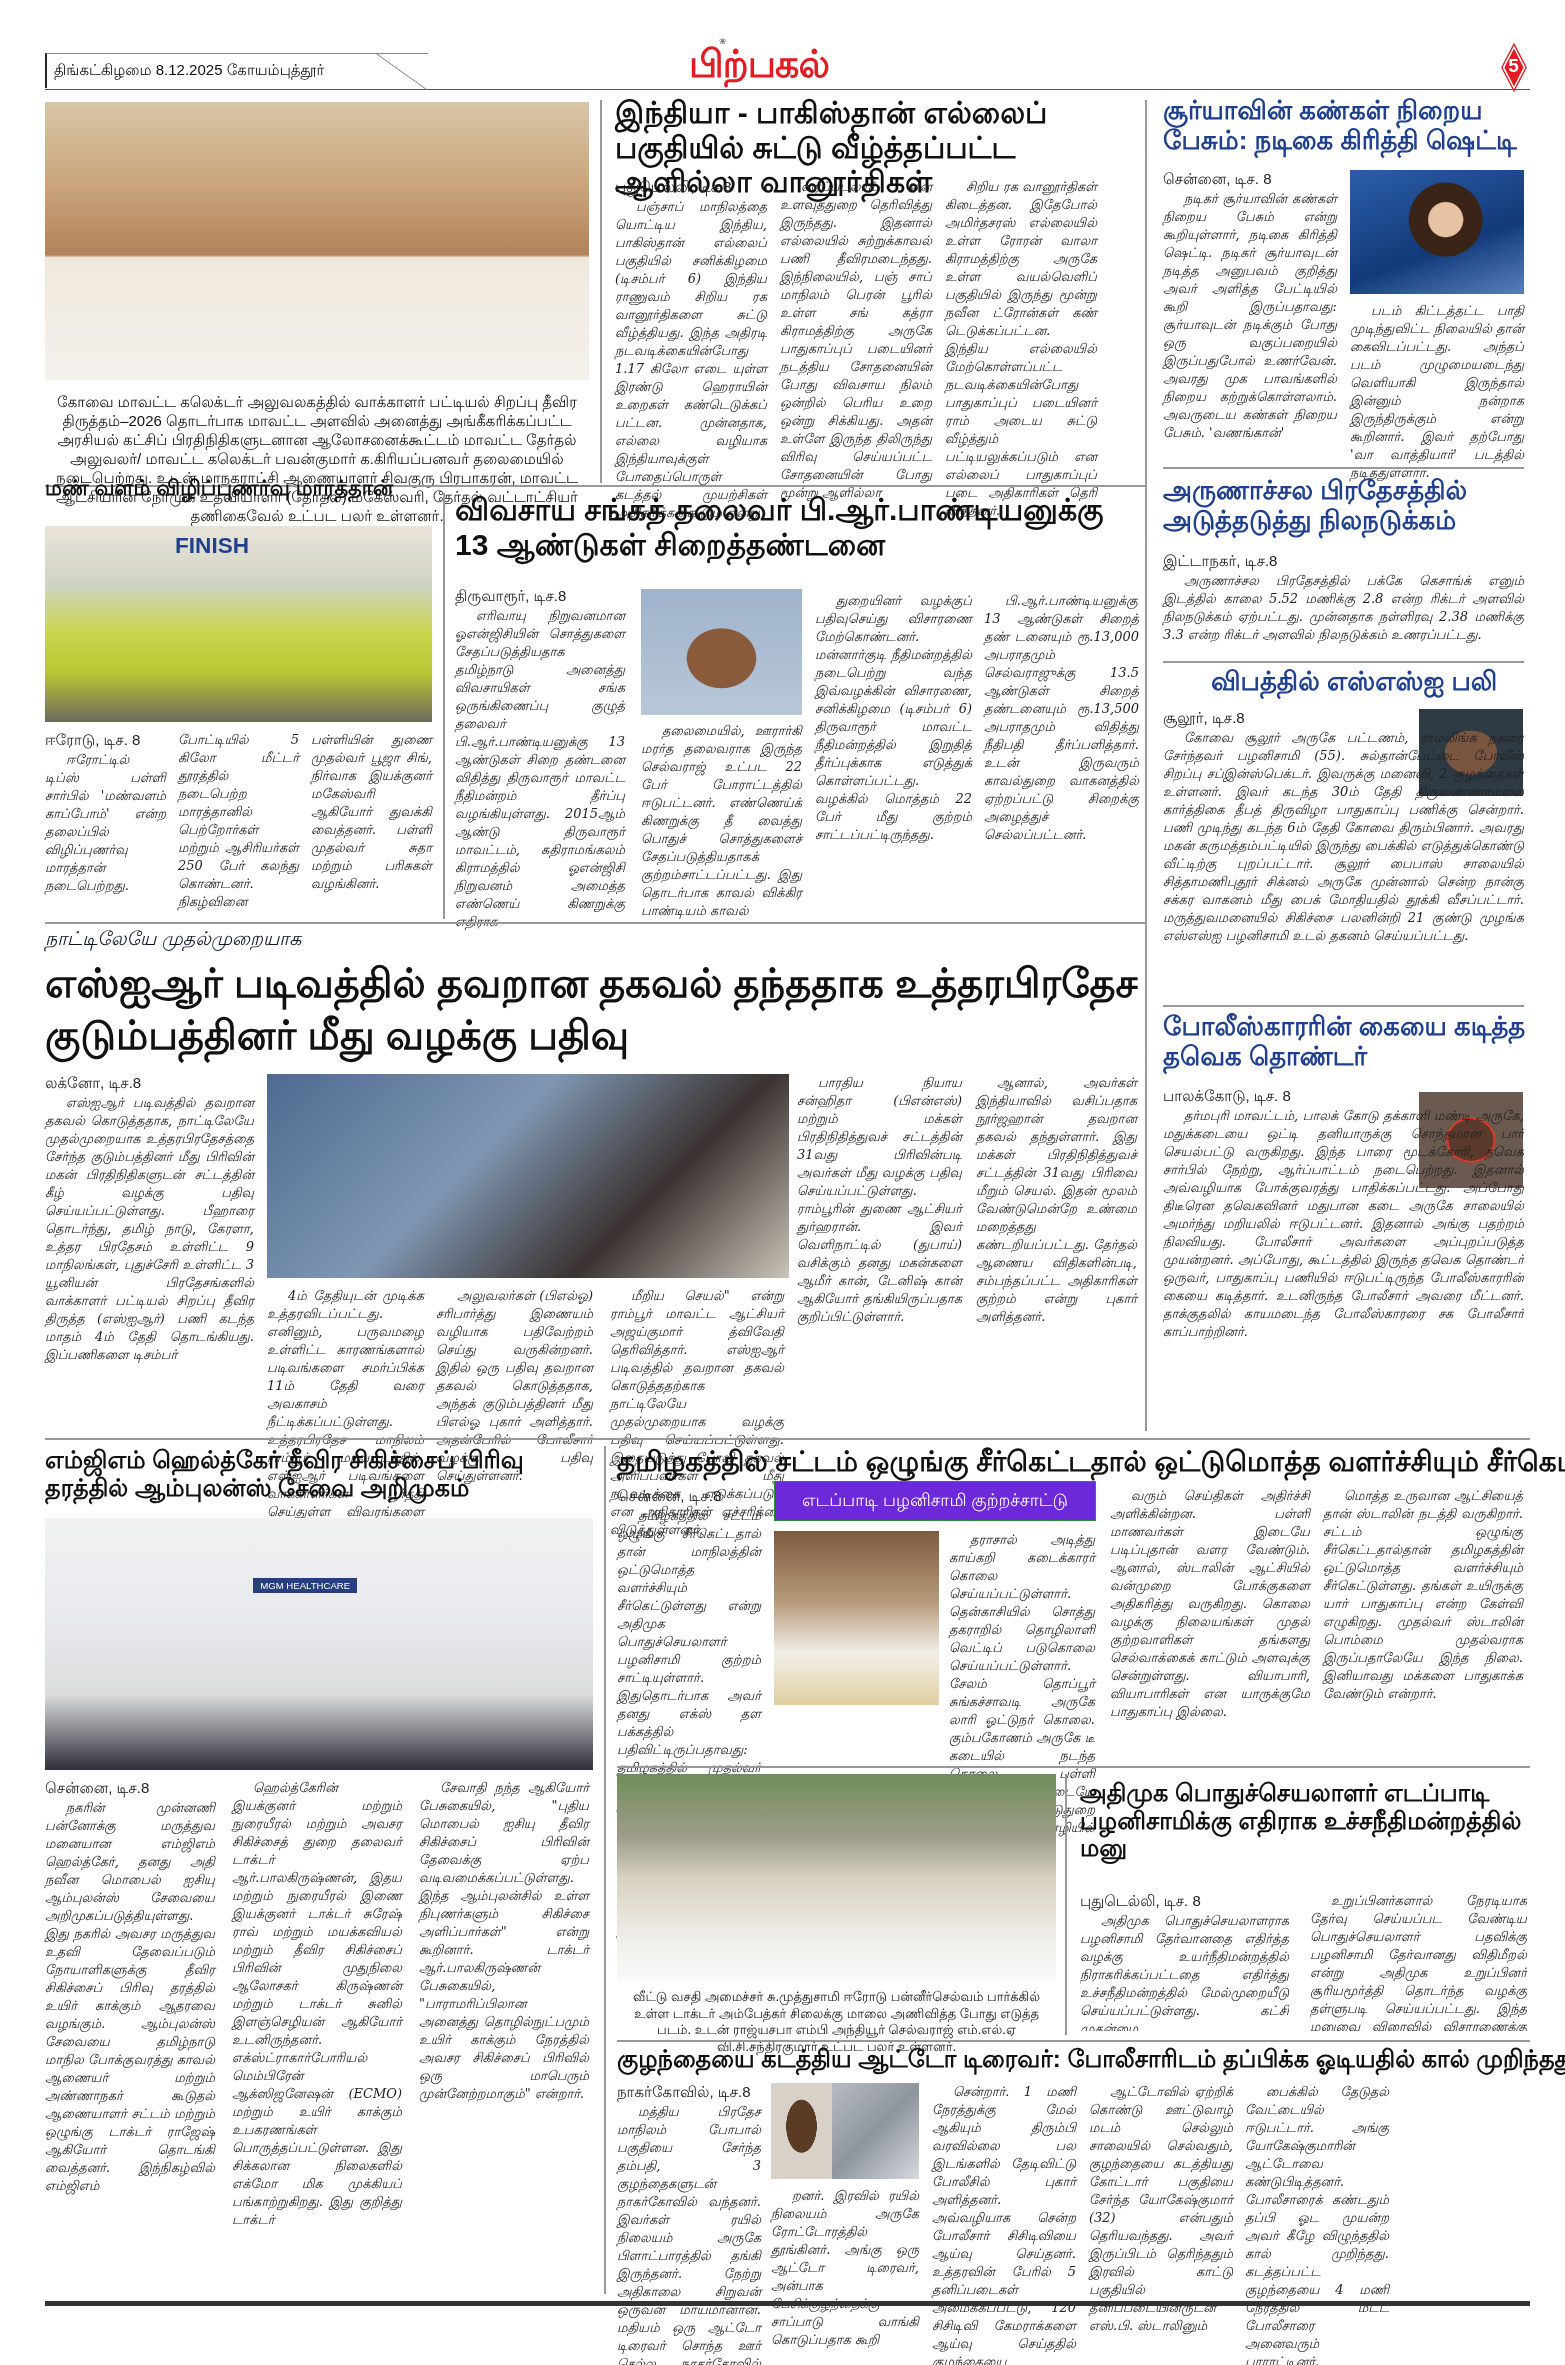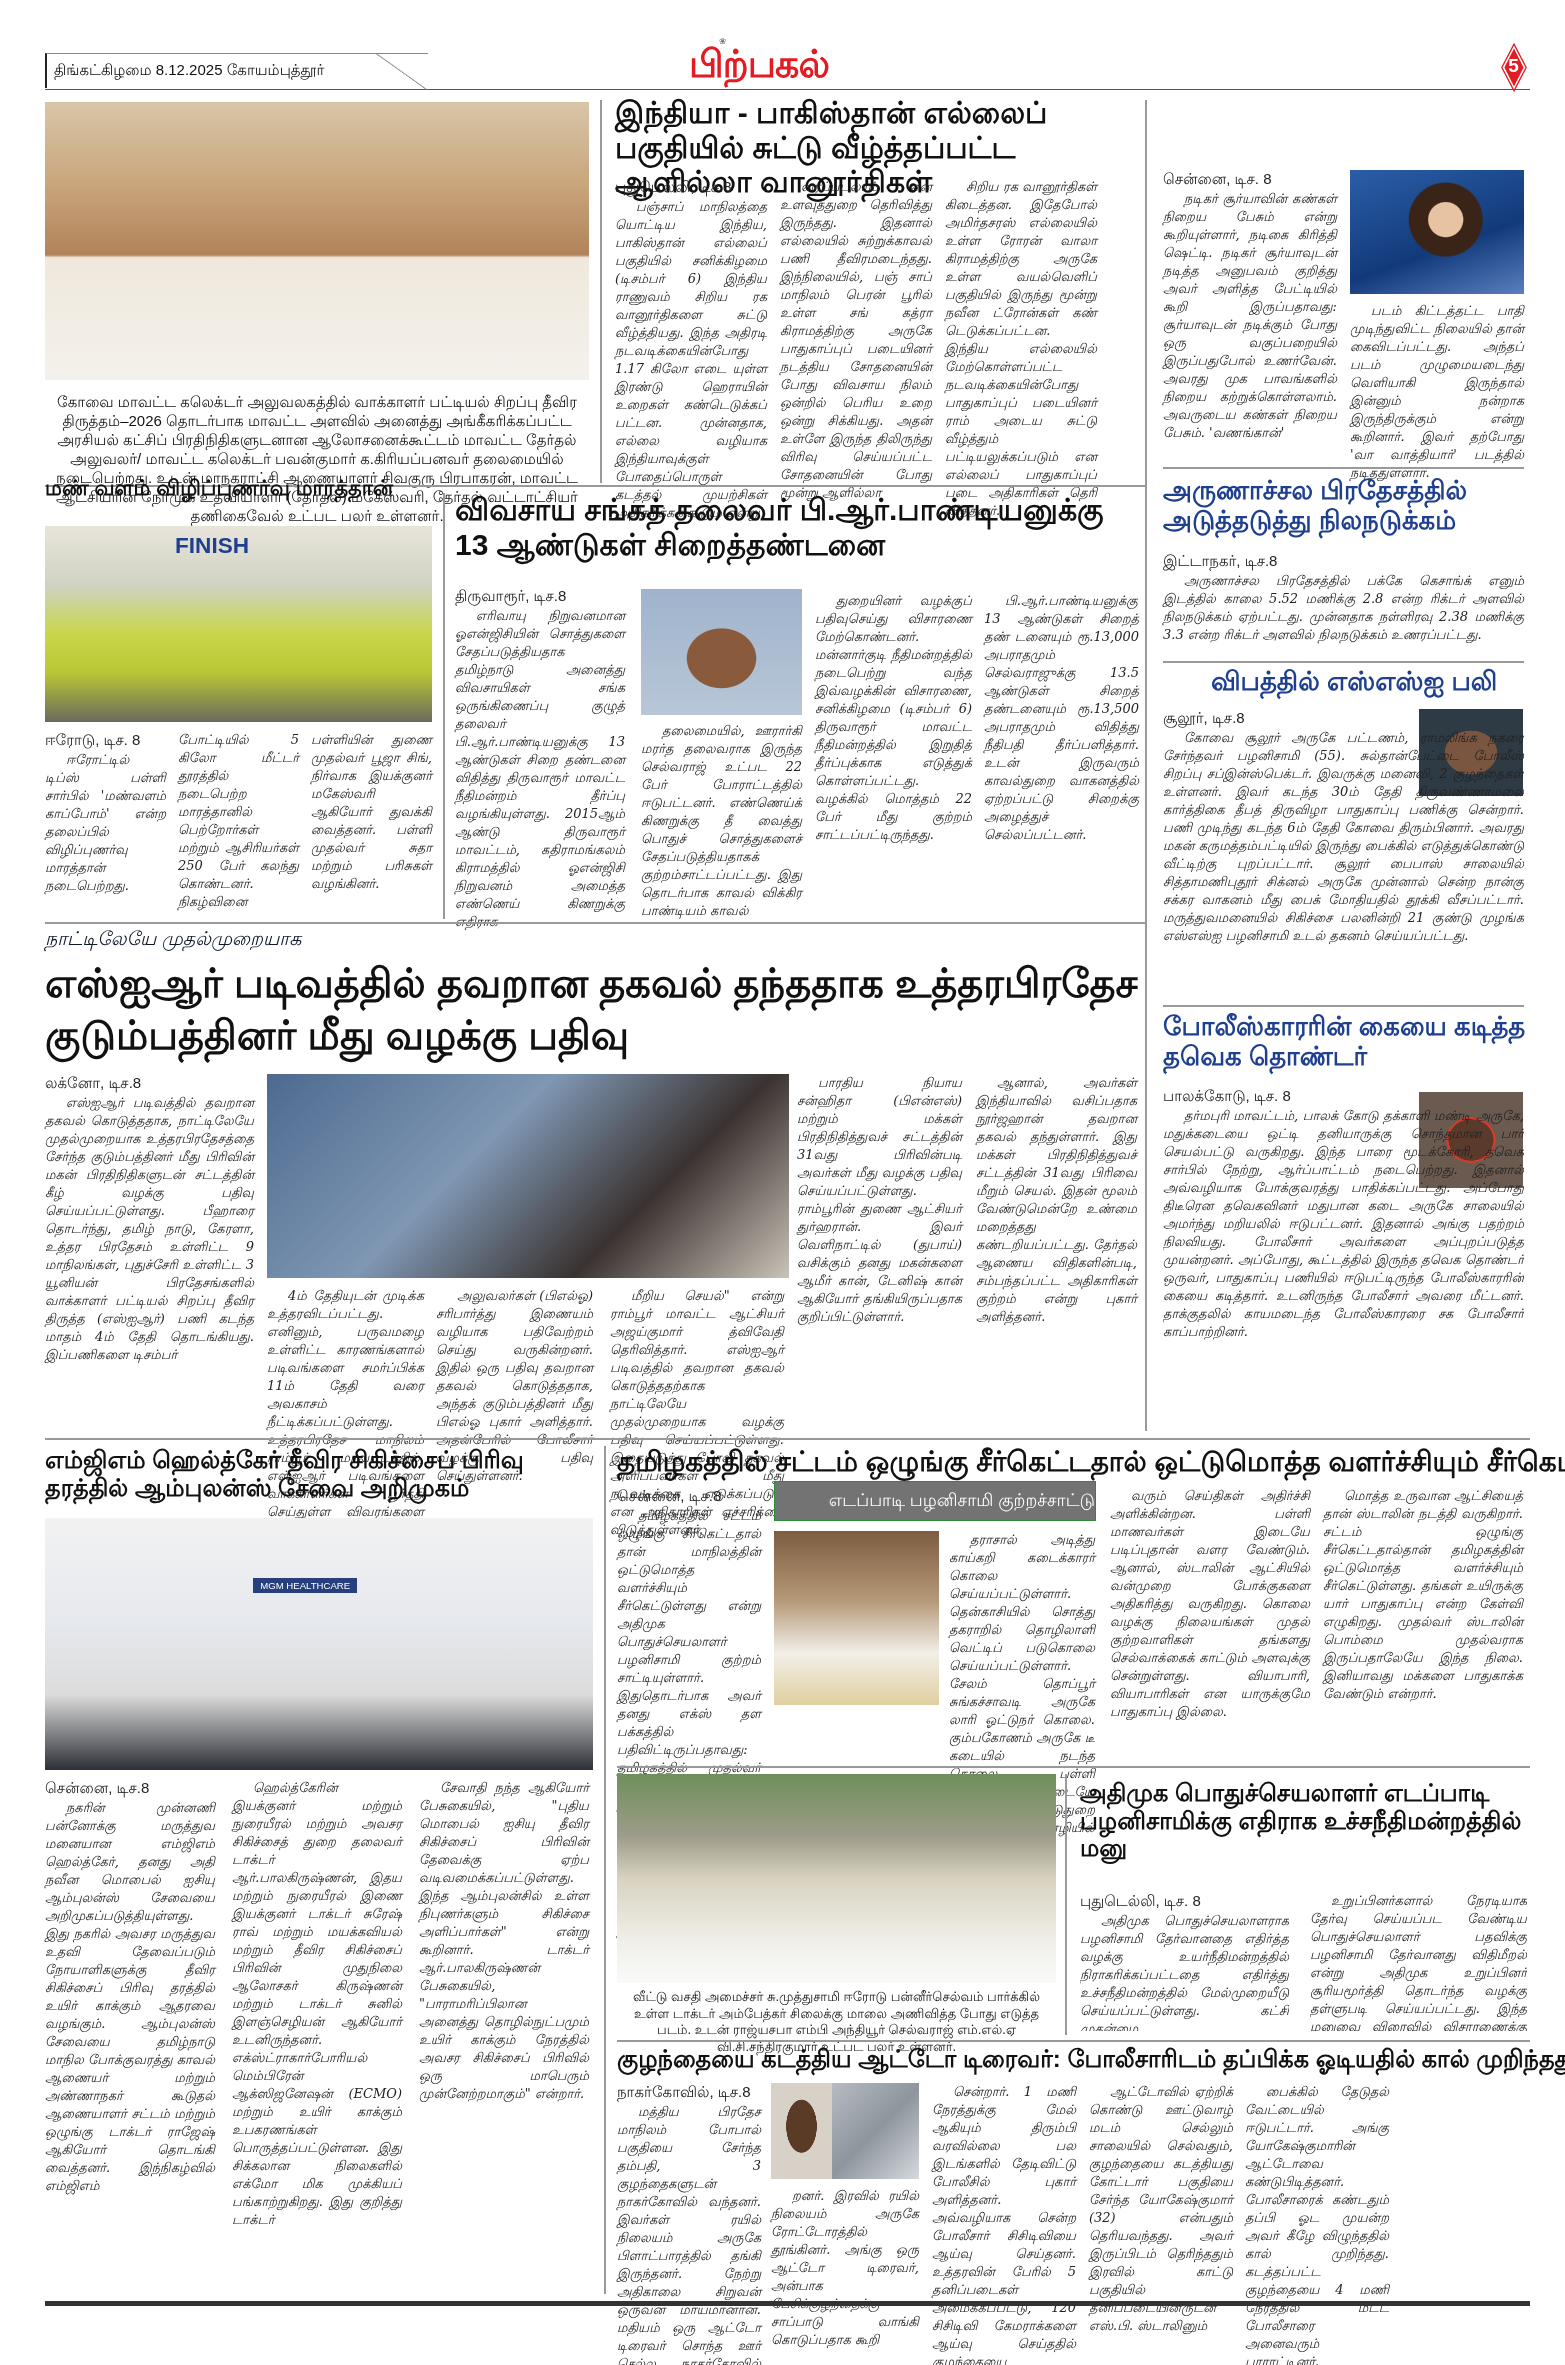--- a/index.html
+++ b/index.html
@@ -24,21 +24,21 @@
 
   .hl { position: absolute; font-family: "Liberation Sans", sans-serif; font-weight: 700; line-height: 1.15; }
   .hl.black { color: #111; }
   .hl.blue { color: #1f3f8f; }
   .hl.red { color: #0f172a; font-weight: 400; font-style: italic; }
 
   .col { position: absolute; font-size: 13px; line-height: 18px; text-align: justify; font-style: italic; color: #222; }
   .col .dl { font-style: normal; font-family: "Liberation Sans", sans-serif; font-size: 15px; display: block; margin-bottom: 1.7px; }
   .col p { text-indent: 21px; }
 
-  .greenbar { position: absolute; background: #737373; color: #fff; font-family: "Liberation Sans", sans-serif; font-size: 17.4px; text-align: right; line-height: 37px; border: 1.7px solid #2b8c36; }
+  .greenbar { position: absolute; background: #6d28d9; color: #fff; font-family: "Liberation Sans", sans-serif; font-size: 17.4px; text-align: center; line-height: 37px; border: 1.7px solid #2b8c36; }
   .footer-bar { position: absolute; left: 0; top: 2253px; width: 1485px; height: 5.2px; background: #333; }
 
   
   .ph-meeting { background: linear-gradient(180deg,#d8c6a8 0%,#c9a57c 30%,#b2835a 55%,#efe8dc 56%,#f4f1ec 100%); }
   .ph-actress { background: radial-gradient(circle at 55% 40%,#e8c3a3 0 14%,#3a2418 15% 30%,transparent 31%), linear-gradient(160deg,#2b5ea8,#123a7a 60%,#5a7fc0); }
   .ph-marathon { background: linear-gradient(180deg,#e9e4da 0%,#cfd3c4 30%,#c8d64a 55%,#b9c634 75%,#6b6a5c 100%); }
   .ph-pandian { background: radial-gradient(ellipse at 50% 55%,#8a5a3c 0 30%,transparent 31%), linear-gradient(180deg,#9fb3cc,#b8c7d8); }
   .ph-accident { background: radial-gradient(ellipse at 50% 50%,#7a5540 0 35%,transparent 36%), #2e3a44; }
   .ph-sir { background: linear-gradient(135deg,#4d6a8f,#7f97b3 40%,#3a3230 70%,#c9c3b8); }
   .ph-tvk { background: radial-gradient(ellipse at 50% 50%,#5a3a2a 0 30%,#d63b2a 31% 33%,transparent 34%), #6b5a50; }
@@ -80,20 +80,21 @@
   </div>
   <div class="col" style="left:735px;top:130px;width:152px;">
     <p>வரப்படலாம் என உளவுத்துறை தெரிவித்து இருந்தது. இதனால் எல்லையில் சுற்றுக்காவல் பணி தீவிரமடைந்தது. இந்நிலையில், பஞ் சாப் மாநிலம் பெரன் பூரில் உள்ள சங் கத்ரா கிராமத்திற்கு அருகே பாதுகாப்புப் படையினர் நடத்திய சோதனையின் போது விவசாய நிலம் ஒன்றில் பெரிய உறை ஒன்று சிக்கியது. அதன் உள்ளே இருந்த திலிருந்து விரிவு செய்யப்பட்ட சோதனையின் போது மூன்று ஆளில்லா</p>
   </div>
   <div class="col" style="left:900px;top:130px;width:152px;">
     <p>சிறிய ரக வானூர்திகள் கிடைத்தன. இதேபோல் அமிர்தசரஸ் எல்லையில் உள்ள ரோரன் வாலா கிராமத்திற்கு அருகே உள்ள வயல்வெளிப் பகுதியில் இருந்து மூன்று நவீன ட்ரோன்கள் கண் டெடுக்கப்பட்டன. இந்திய எல்லையில் மேற்கொள்ளப்பட்ட நடவடிக்கையின்போது பாதுகாப்புப் படையினர் ராம் அடைய சுட்டு வீழ்த்தும் பட்டியலுக்கப்படும் என எல்லைப் பாதுகாப்புப் படை அதிகாரிகள் தெரி வித்தனர்.</p>
   </div>
 
   <div class="vr" style="left:1100px;top:52px;height:1331px;"></div>
 
+  <div class="hl blue" style="left:1118px;top:48px;width:365px;font-size:26px;">சூர்யாவின் கண்கள் நிறைய பேசும்: நடிகை கிரித்தி ஷெட்டி</div>
   <div class="col" style="left:1118px;top:122px;width:174px;">
     <span class="dl">சென்னை, டிச. 8</span>
     <p>நடிகர் சூர்யாவின் கண்கள் நிறைய பேசும் என்று கூறியுள்ளார், நடிகை கிரித்தி ஷெட்டி. நடிகர் சூர்யாவுடன் நடித்த அனுபவம் குறித்து அவர் அளித்த பேட்டியில் கூறி இருப்பதாவது: சூர்யாவுடன் நடிக்கும் போது ஒரு வகுப்பறையில் இருப்பதுபோல் உணர்வேன். அவரது முக பாவங்களில் நிறைய கற்றுக்கொள்ளலாம். அவருடைய கண்கள் நிறைய பேசும். 'வணங்கான்'</p>
   </div>
   <div class="photo ph-actress" style="left:1305px;top:122px;width:174px;height:124px;"></div>
   <div class="col" style="left:1305px;top:254px;width:174px;">
     <p>படம் கிட்டத்தட்ட பாதி முடிந்துவிட்ட நிலையில் தான் கைவிடப்பட்டது. அந்தப் படம் முழுமையடைந்து வெளியாகி இருந்தால் இன்னும் நன்றாக இருந்திருக்கும் என்று கூறினார். இவர் தற்போது 'வா வாத்தியார்' படத்தில் நடித்துள்ளார்.</p>
   </div>
 
   <div class="hr" style="left:0;top:437px;width:1100px;"></div>

